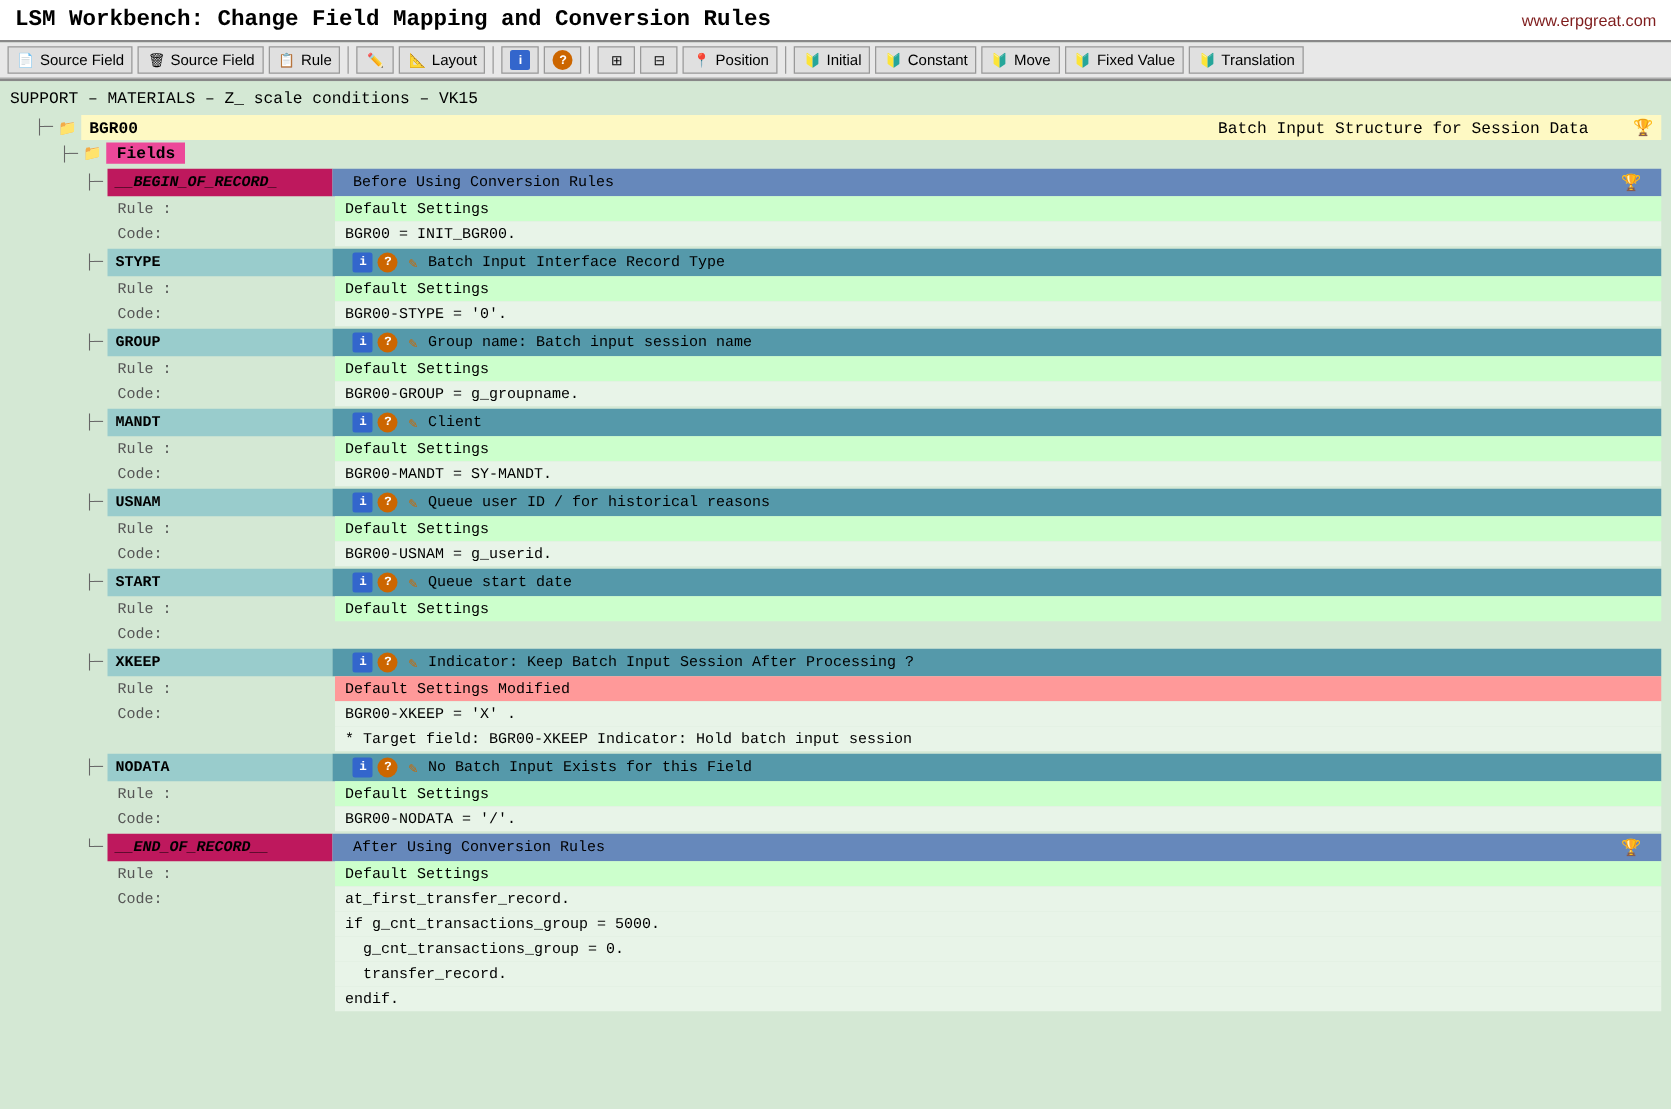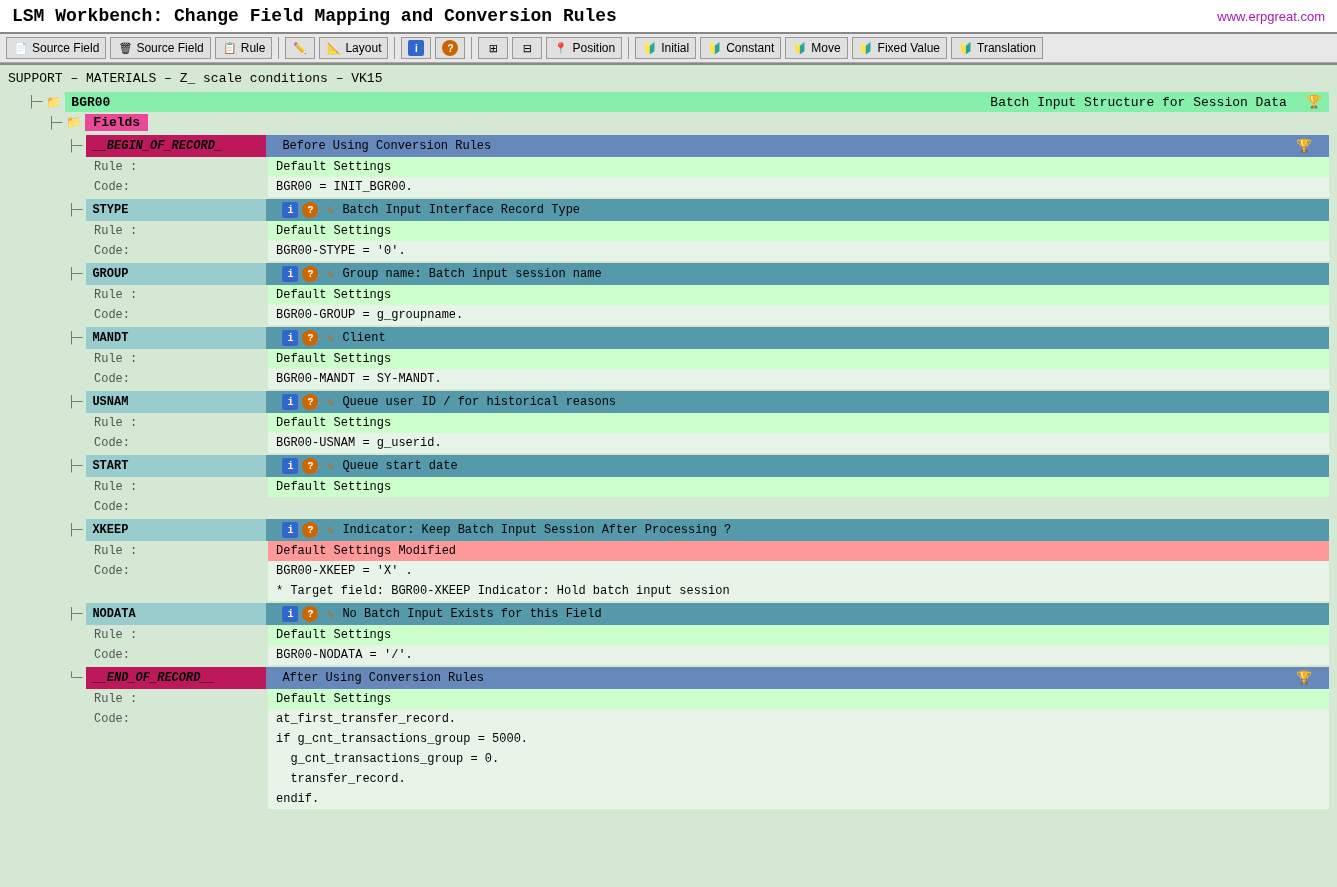--- a/index.html
+++ b/index.html
@@ -21,21 +21,21 @@
       display: flex;
       align-items: center;
       justify-content: space-between;
     }
     .title-bar-text {
       font-size: 18px;
       font-weight: bold;
       color: #000;
     }
     .title-bar-url {
-      color: #a21caf;
+      color: #7f1d1d;
       font-size: 13px;
       font-family: Arial, sans-serif;
     }
 
     
     .toolbar {
       background: #e8e8e8;
       border-bottom: 1px solid #aaa;
       padding: 3px 6px;
       display: flex;
@@ -89,25 +89,25 @@
 
     .folder-icon {
       color: #cc6600;
       font-size: 12px;
       margin-right: 4px;
       flex-shrink: 0;
     }
 
     
     .bgr00-row {
-      background: #86efac;
+      background: #fef9c3;
       padding: 2px 6px;
       display: flex;
       align-items: center;
-      gap: 0;
+      gap: 16px;
       flex: 1;
     }
     .bgr00-name {
       font-weight: bold;
       font-family: 'Courier New', monospace;
     }
     .bgr00-desc {
       font-family: 'Courier New', monospace;
       color: #000;
     }

